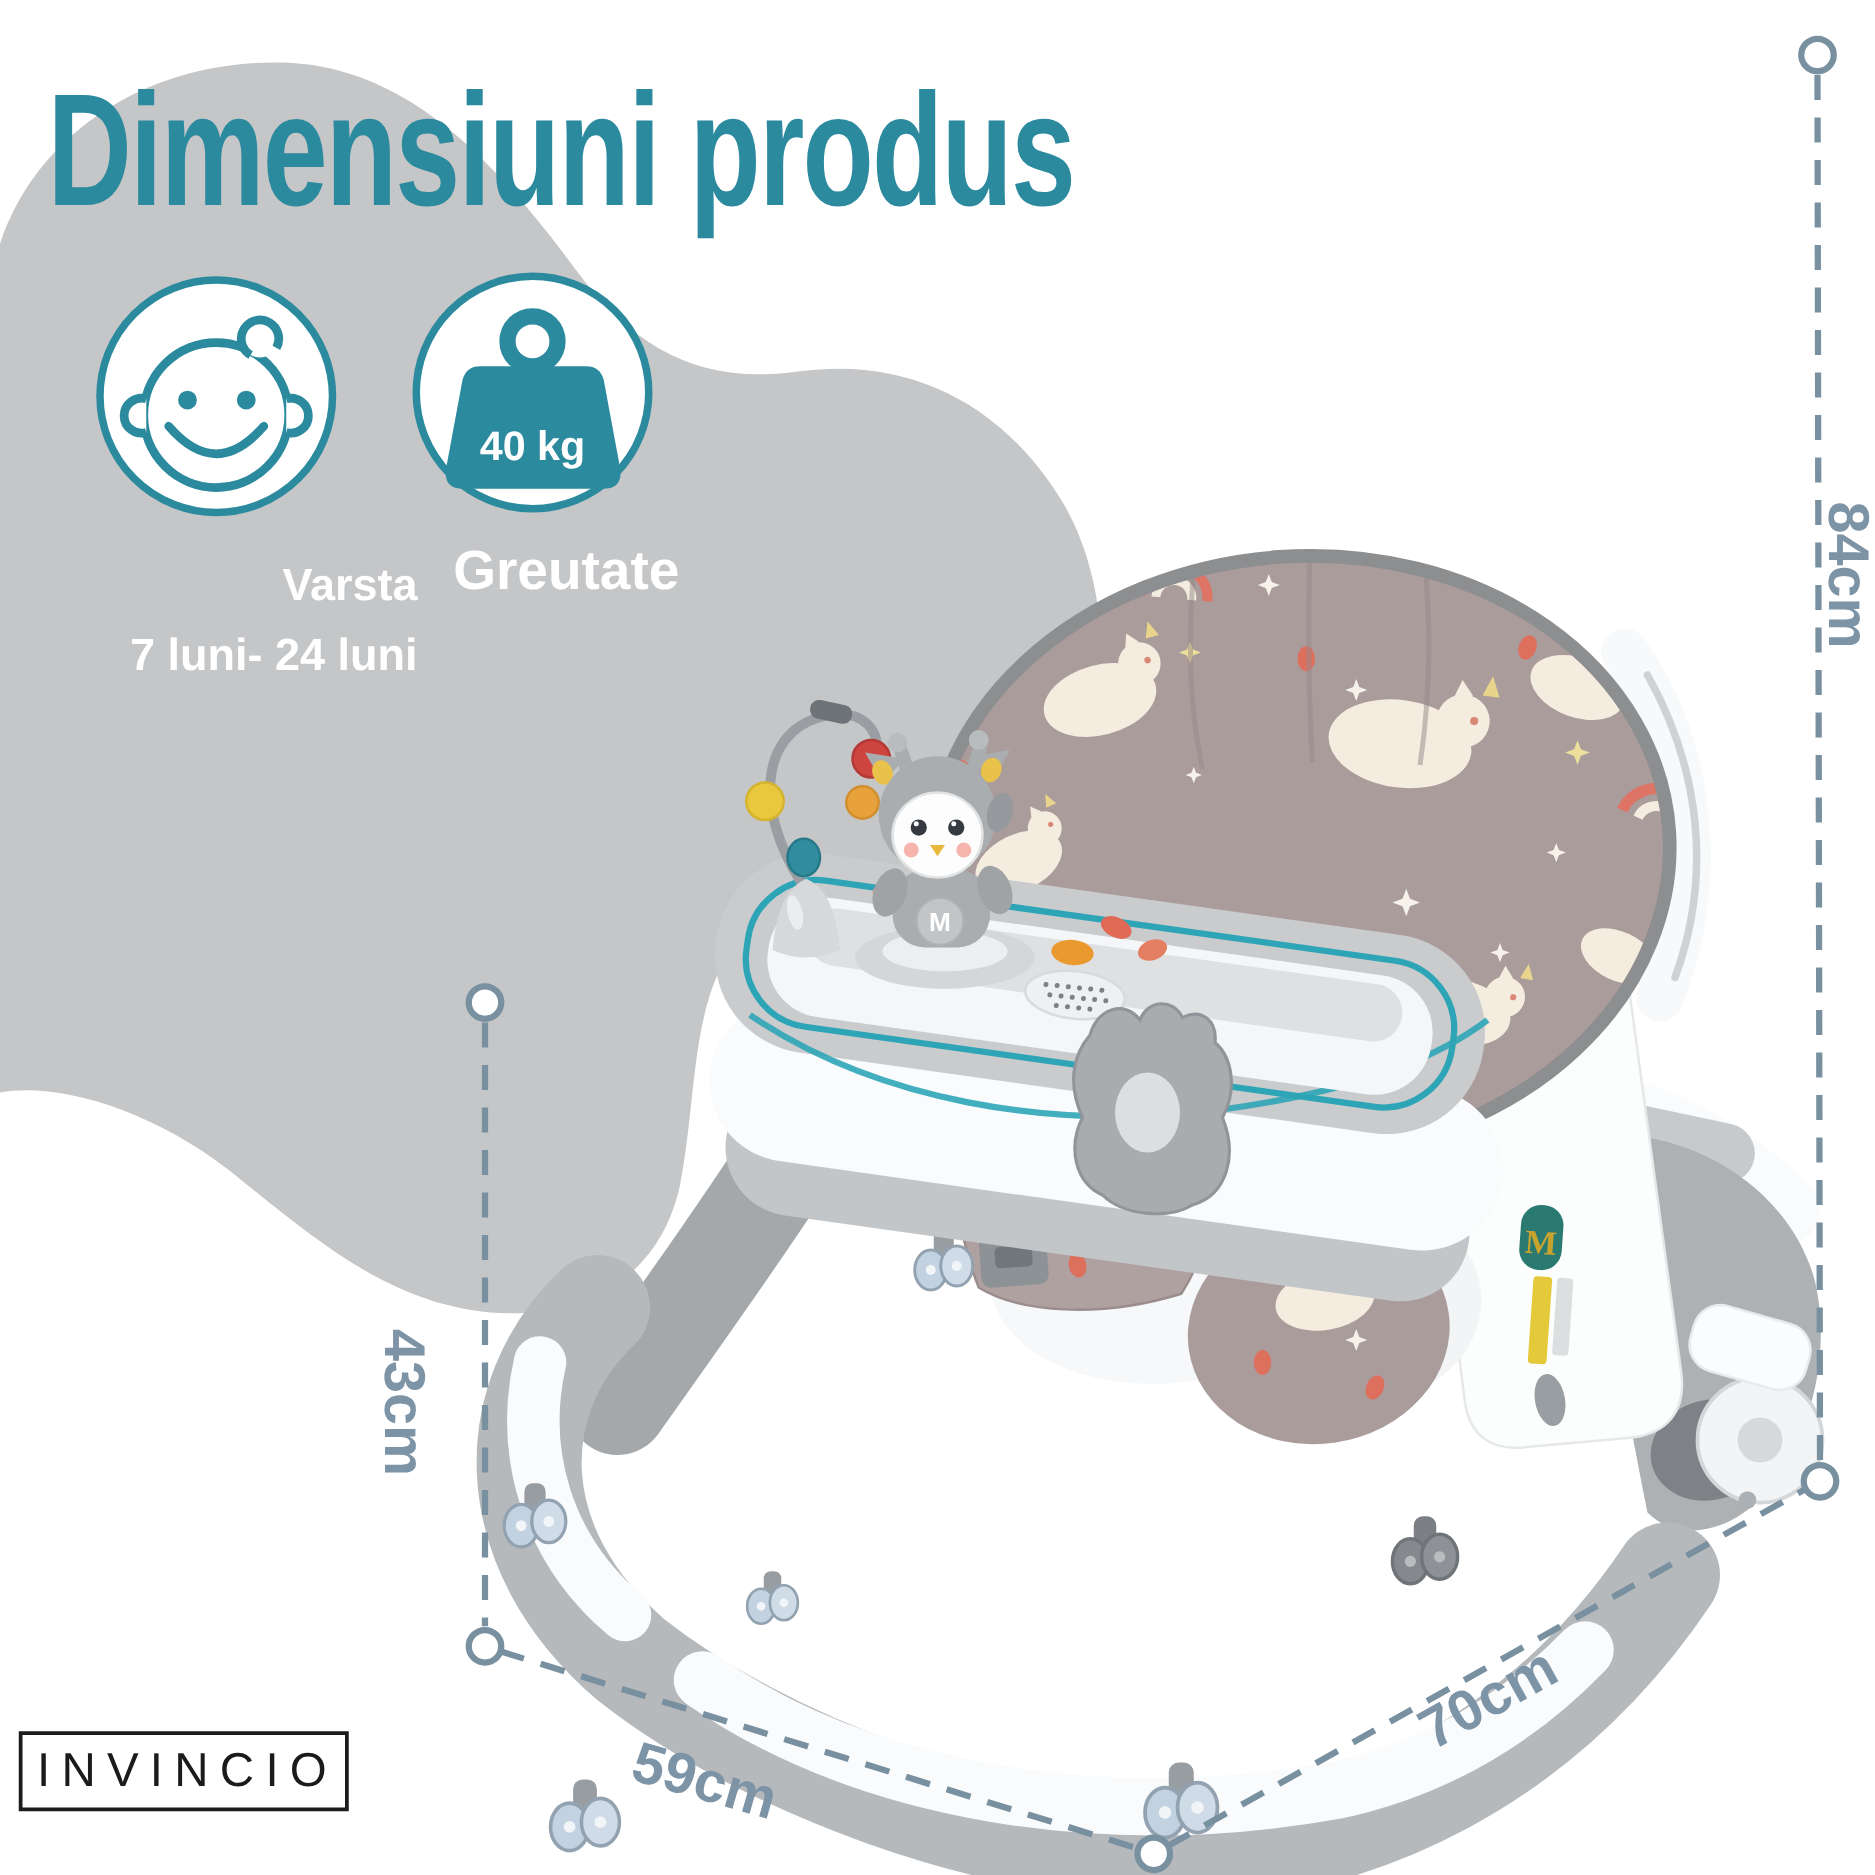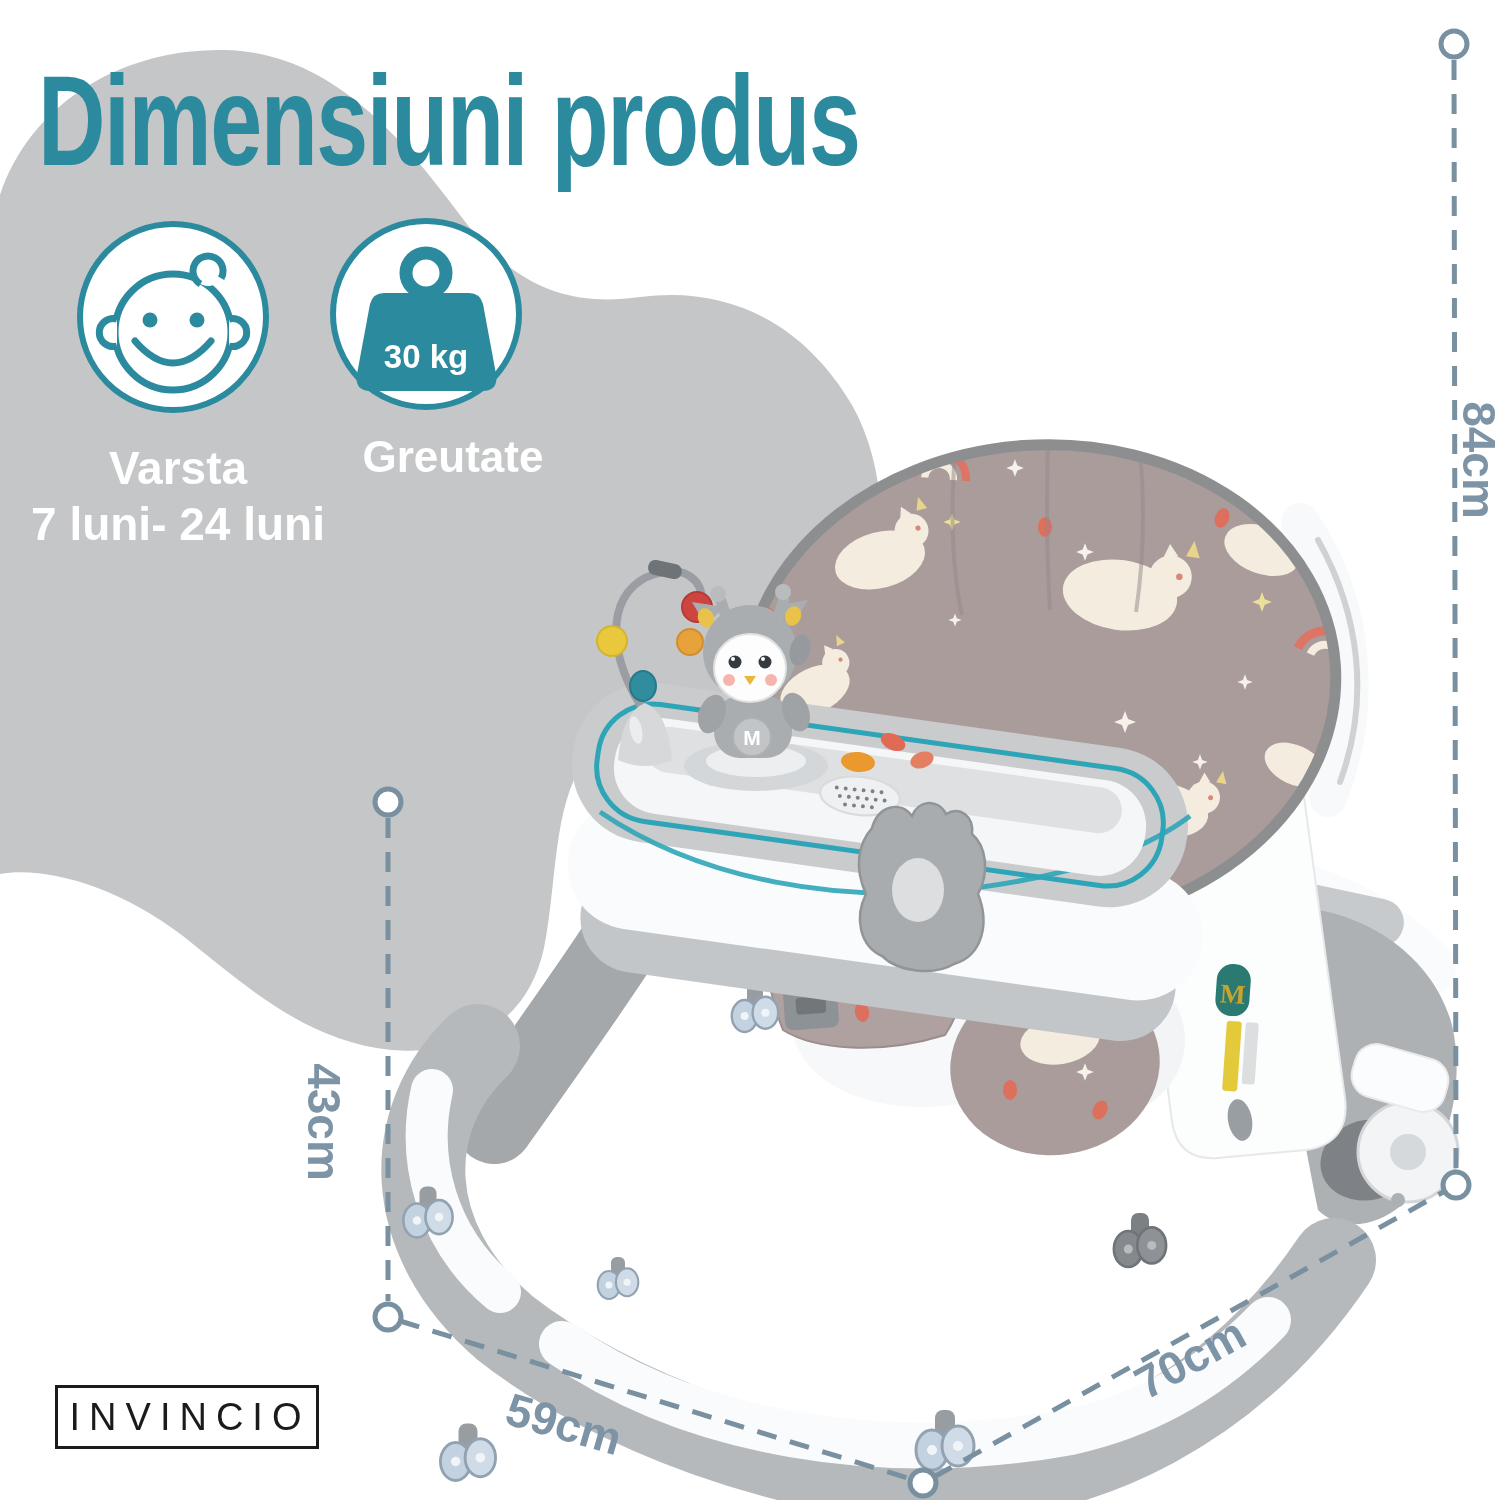--- a/index.html
+++ b/index.html
@@ -4,33 +4,33 @@
 <style>
   html,body{margin:0;padding:0;background:#fff;}
   #stage{position:relative;width:1500px;height:1500px;background:#ffffff;overflow:hidden;
          font-family:"Liberation Sans", sans-serif;}
   #stage svg{position:absolute;left:0;top:0;}
   .abs{position:absolute;}
   #page-title{left:38px;top:56px;font-size:128px;font-weight:700;color:#2c8a9e;
     line-height:130px;white-space:nowrap;transform:scaleX(0.73);transform-origin:0 0;
     letter-spacing:-2px;}
   .feature-label{color:#ffffff;font-weight:700;text-align:center;}
-  #age-label{left:22px;top:440px;width:312px;font-size:46px;line-height:56px;}
+  #age-label{left:22px;top:440px;width:312px;font-size:36px;line-height:56px;text-align:right;}
   #weight-label{left:318px;top:432px;width:270px;font-size:44px;line-height:50px;}
   #weight-badge{left:356px;top:338px;width:140px;text-align:center;color:#fff;
     font-size:33px;font-weight:700;}
   .dim-label{color:#7d93a6;font-size:46px;font-weight:600;text-align:center;
     width:160px;height:60px;line-height:60px;}
   #dim-84{left:1399px;top:430px;transform:rotate(90deg);}
   #dim-43{left:244px;top:1092px;transform:rotate(90deg);}
   #dim-59{left:484px;top:1394px;transform:rotate(16deg);}
   #dim-70{left:1110px;top:1328px;transform:rotate(-29deg);}
   #brand-box{left:15px;top:1385px;width:252px;height:58px;border:3px solid #1b1b1b;
     background:#fff;color:#1b1b1b;font-size:38px;line-height:58px;text-align:center;
-    letter-spacing:9px;padding-left:6px;margin-left:40px;}
+    letter-spacing:9px;padding-left:6px;}
 </style>
 </head>
 <body>
 
 <div id="stage">
 
 <svg width="1500" height="1500" viewBox="0 0 1500 1500">
   <defs>
     <clipPath id="cushClip">
           <ellipse cx="1040" cy="685" rx="296" ry="240" transform="rotate(-4 1040 685)"></ellipse>
@@ -338,21 +338,21 @@
   </g>
 </svg>
 
   <div class="abs" id="page-title">Dimensiuni produs</div>
 
   <div class="abs feature-label" id="age-label">
     <div>Varsta</div>
     <div>7 luni- 24 luni</div>
   </div>
 
-  <div class="abs" id="weight-badge">30 kg</div>
+  <div class="abs" id="weight-badge">40 kg</div>
 
   <div class="abs feature-label" id="weight-label">
     <div>Greutate</div>
   </div>
 
   <div class="abs dim-label" id="dim-84">84cm</div>
   <div class="abs dim-label" id="dim-43">43cm</div>
   <div class="abs dim-label" id="dim-59">59cm</div>
   <div class="abs dim-label" id="dim-70">70cm</div>
 

